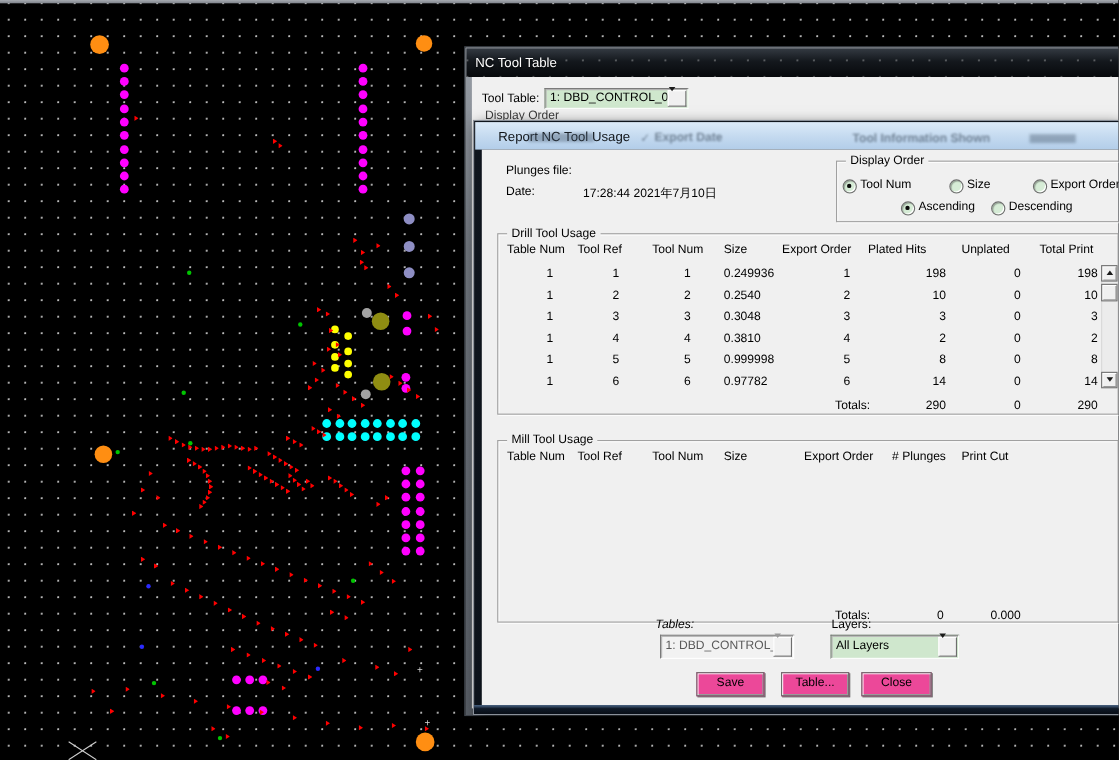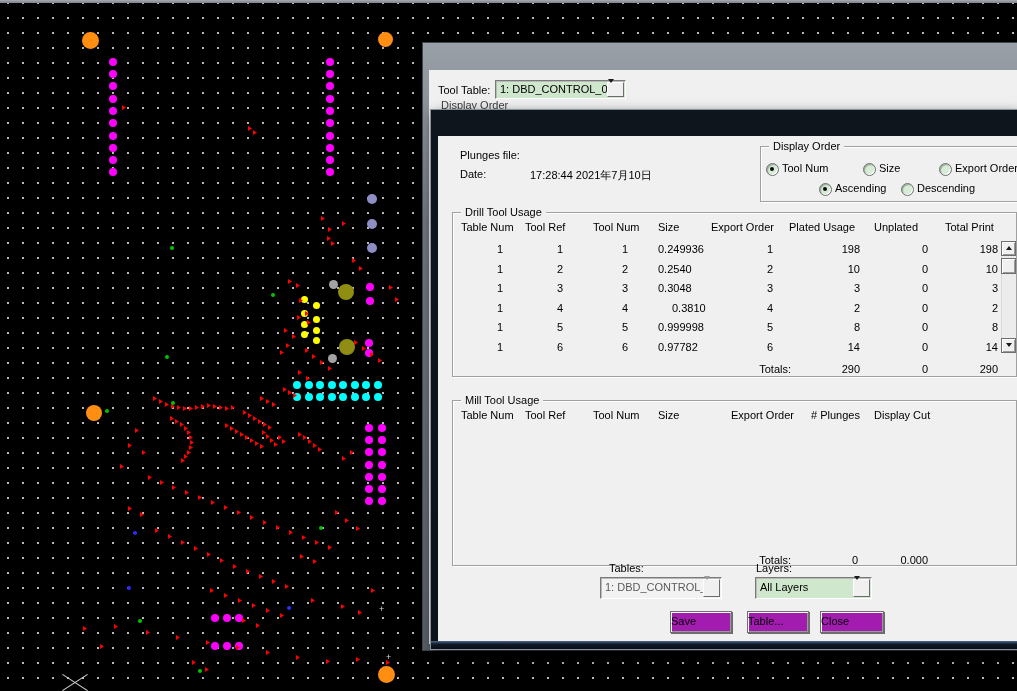--- a/index.html
+++ b/index.html
@@ -15,23 +15,23 @@
   .dot{position:absolute;border-radius:50%;}
   .arrowmark{position:absolute;width:4px;height:5px;clip-path:polygon(0 0,100% 50%,0 100%);}
   .plusmark{position:absolute;color:#d8d8d8;font-size:9px;line-height:5px;}
   .xmark{position:absolute;width:30px;height:18px;}
   .xmark div{position:absolute;left:0;top:8px;width:30px;height:1px;background:#cfcfcf;}
   
   .label{position:absolute;white-space:nowrap;}
   .groupbox{position:absolute;border:1px solid #a0a0a0;
     box-shadow:inset 1px 1px 0 #ffffff,1px 1px 0 #ffffff;}
   .legend{position:absolute;top:-7px;left:8px;background:#f0f0f0;padding:0 4px;white-space:nowrap;}
-  .btn{position:absolute;background:#a21caf;border:1px solid #6e6e6e;
+  .btn{position:absolute;background:#ec4899;border:1px solid #6e6e6e;
     box-shadow:1px 1px 0 rgba(0,0,0,.55),inset 1px 1px 0 #ffffff,inset -1px -1px 0 #9a9a9a;
-    line-height:18px;cursor:default;margin-left:37px;}
+    text-align:center;line-height:18px;cursor:default;}
   .combo{position:absolute;border:1px solid;border-color:#7a7a7a #ffffff #ffffff #7a7a7a;
     box-shadow:inset 1px 1px 0 #b9b9b9;}
   .combo .val{position:absolute;left:4px;top:2px;right:17px;overflow:hidden;white-space:nowrap;}
   .combo-btn{position:absolute;right:1px;top:1px;bottom:1px;width:15px;background:#f0f0f0;
     border:1px solid;border-color:#ffffff #6d6d6d #6d6d6d #ffffff;}
   .tri-down{width:0;height:0;border-left:3.5px solid transparent;border-right:3.5px solid transparent;
     border-top:4px solid #1a1a1a;margin:4px auto 0 auto;}
   .tri-up{width:0;height:0;border-left:3.5px solid transparent;border-right:3.5px solid transparent;
     border-bottom:4px solid #1a1a1a;margin:4px auto 0 auto;}
   .radio{position:absolute;width:11px;height:11px;border-radius:50%;background:#d6ecd6;
@@ -327,31 +327,43 @@
       <div class="arrowmark" style="left: 326px; top: 659px; background: rgb(255, 0, 0);"></div>
       <div class="arrowmark" style="left: 356px; top: 657px; background: rgb(255, 0, 0);"></div>
       <div class="arrowmark" style="left: 386px; top: 660px; background: rgb(255, 0, 0);"></div>
       <div class="arrowmark" style="left: 205px; top: 667px; background: rgb(255, 0, 0);"></div>
       <div class="arrowmark" style="left: 192px; top: 660px; background: rgb(255, 0, 0);"></div>
       <div class="plusmark" style="left: 379px; top: 607px;">+</div>
       <div class="plusmark" style="left: 386px; top: 655px;">+</div>
     </div>
 
   <div class="nc-dlg">
+    <div class="nc-titlebar">
+      <div class="dots"></div>
+      <div class="nc-title">NC Tool Table</div>
+    </div>
     <div class="nc-body">
       <div class="label" style="left:9px;top:14px;">Tool Table:</div>
       <div class="combo" style="left:66px;top:10px;width:129px;height:17px;background:#cfe7cd;">
         <span class="val">1: DBD_CONTROL_0710.</span>
         <span class="combo-btn"><span class="tri-down"></span></span>
       </div>
       <div class="label" style="left:12px;top:29px;color:#3c3c3c;">Display Order</div>
     </div>
   </div>
 
   <div class="rp-dlg">
+    <div class="rp-titlebar">
+      <div class="rp-title">Report NC Tool Usage</div>
+      <div class="blur-blob" style="left:48px;top:10px;width:60px;height:8px;"></div>
+      <div class="blur-frag" style="left:150px;top:8px;">✓</div>
+      <div class="blur-frag" style="left:163px;top:8px;font-weight:bold;">Export Date</div>
+      <div class="blur-frag" style="left:343px;top:9px;font-weight:bold;">Tool Information Shown</div>
+      <div class="blur-blob" style="left:504px;top:11px;width:42px;height:8px;"></div>
+    </div>
 
     <div class="rp-body">
 
       <div class="label" style="left:22px;top:13px;">Plunges file:</div>
       <div class="label" style="left:22px;top:32px;">Date:</div>
       <div class="label" style="left:92px;top:32px;">17:28:44 2021年7月10日</div>
 
       <div class="groupbox" style="left:322px;top:10px;width:262px;height:54px;" id="display-order-group">
         <span class="legend">Display Order</span>
       <div class="radio sel" style="left: 5px; top: 16px;"></div>
@@ -367,21 +379,21 @@
         </div>
 
       <div class="groupbox" style="left:14px;top:76px;width:563px;height:163px;">
         <span class="legend">Drill Tool Usage</span>
         <div class="thead" id="drill-head" style="position:absolute;left:0;top:8px;width:547px;height:14px;">
             <span style="left: 8px;">Table Num</span>
             <span style="left: 72px;">Tool Ref</span>
             <span style="left: 140px;">Tool Num</span>
             <span style="left: 205px;">Size</span>
             <span style="left: 258px;">Export Order</span>
-            <span style="left: 336px;">Plated Usage</span>
+            <span style="left: 336px;">Plated Hits</span>
             <span style="left: 421px;">Unplated</span>
             <span style="left: 492px;">Total Print</span>
           </div>
         <div id="drill-rows" style="position:absolute;left:0;top:27px;width:547px;">
             <div class="trow">
               <span style="right: 497px;">1</span>
               <span style="right: 437px;">1</span>
               <span style="right: 372px;">1</span>
               <span style="left: 205px;">0.249936</span>
               <span style="right: 227px;">1</span>
@@ -406,21 +418,21 @@
               <span style="left: 205px;">0.3048</span>
               <span style="right: 227px;">3</span>
               <span style="right: 140px;">3</span>
               <span style="right: 72px;">0</span>
               <span style="right: 2px;">3</span>
             </div>
             <div class="trow">
               <span style="right: 497px;">1</span>
               <span style="right: 437px;">4</span>
               <span style="right: 372px;">4</span>
-              <span style="left: 219px;">0.3810</span>
+              <span style="left: 205px;">0.3810</span>
               <span style="right: 227px;">4</span>
               <span style="right: 140px;">2</span>
               <span style="right: 72px;">0</span>
               <span style="right: 2px;">2</span>
             </div>
             <div class="trow">
               <span style="right: 497px;">1</span>
               <span style="right: 437px;">5</span>
               <span style="right: 372px;">5</span>
               <span style="left: 205px;">0.999998</span>
@@ -459,30 +471,30 @@
 
       <div class="groupbox" style="left:14px;top:264px;width:563px;height:164px;">
         <span class="legend">Mill Tool Usage</span>
         <div class="thead" id="mill-head" style="position:absolute;left:0;top:8px;width:547px;height:14px;">
             <span style="left: 8px;">Table Num</span>
             <span style="left: 72px;">Tool Ref</span>
             <span style="left: 140px;">Tool Num</span>
             <span style="left: 205px;">Size</span>
             <span style="left: 278px;">Export Order</span>
             <span style="left: 358px;"># Plunges</span>
-            <span style="left: 421px;">Display Cut</span>
+            <span style="left: 421px;">Print Cut</span>
           </div>
         <div class="trow" id="mill-totals" style="position:absolute;left:0;top:150px;width:547px;">
             <span style="right: 209px;">Totals:</span>
             <span style="right: 142px;">0</span>
             <span style="right: 72px;">0.000</span>
           </div>
       </div>
 
-      <div class="label" style="left:171px;top:426px;">Tables:</div>
+      <div class="label" style="left:158px;top:426px;font-style:italic;">Tables:</div>
       <div class="combo disabled-combo" style="left:162px;top:441px;width:120px;height:20px;">
         <span class="val" style="top:3px;">1: DBD_CONTROL_</span>
         <span class="combo-btn"><span class="tri-down" style="border-top-color:#9a9a9a;margin-top:6px;"></span></span>
       </div>
       <div class="label" style="left:318px;top:426px;">Layers:</div>
       <div class="combo" style="left:317px;top:441px;width:115px;height:20px;background:#cfe7cd;">
         <span class="val" style="top:3px;">All Layers</span>
         <span class="combo-btn"><span class="tri-down" style="margin-top:6px;"></span></span>
       </div>
 

